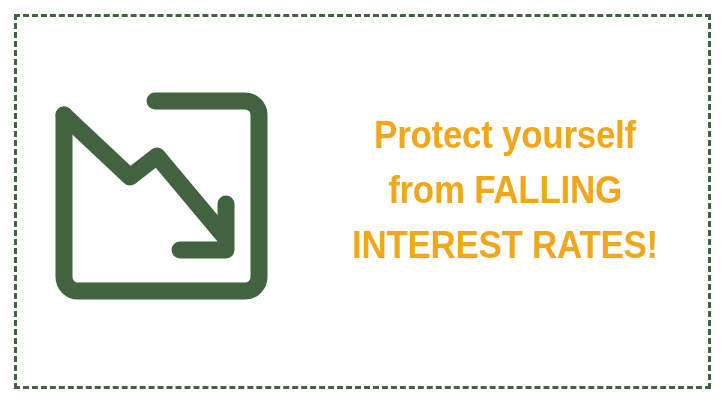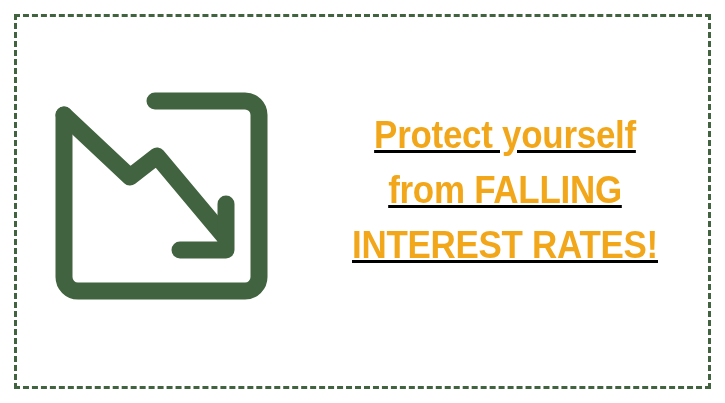--- a/index.html
+++ b/index.html
@@ -42,21 +42,20 @@
     width: 226px;
     height: 209px;
   }
   
   #headline {
     position: absolute;
     left: 300px;
     top: 108px;
     width: 410px;
     text-align: center;
-    text-decoration: underline;
   }
   #headline .line {
     display: block;
     color: #f2a71b;
     font-family: "Liberation Sans", sans-serif;
     font-weight: bold;
     font-size: 38px;
     line-height: 55px;
     letter-spacing: -0.3px;
     white-space: nowrap;

